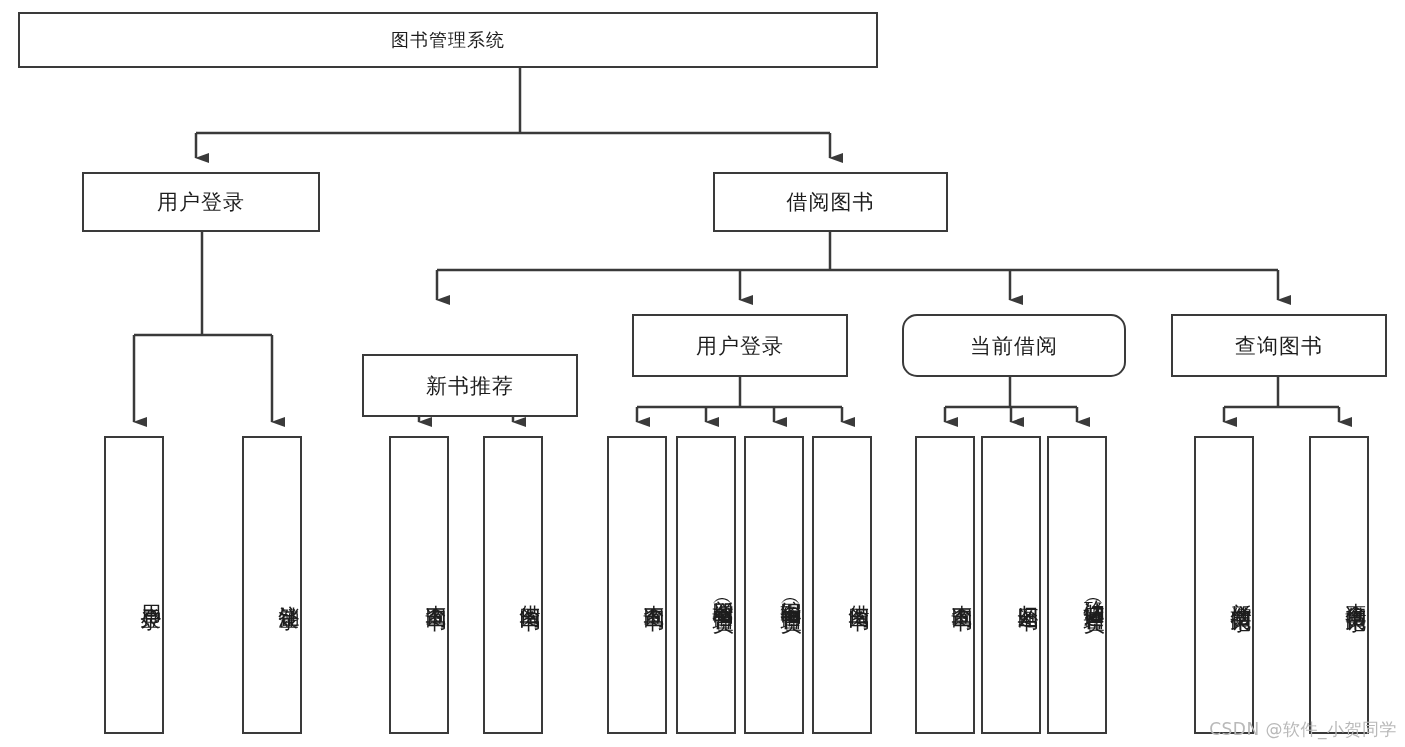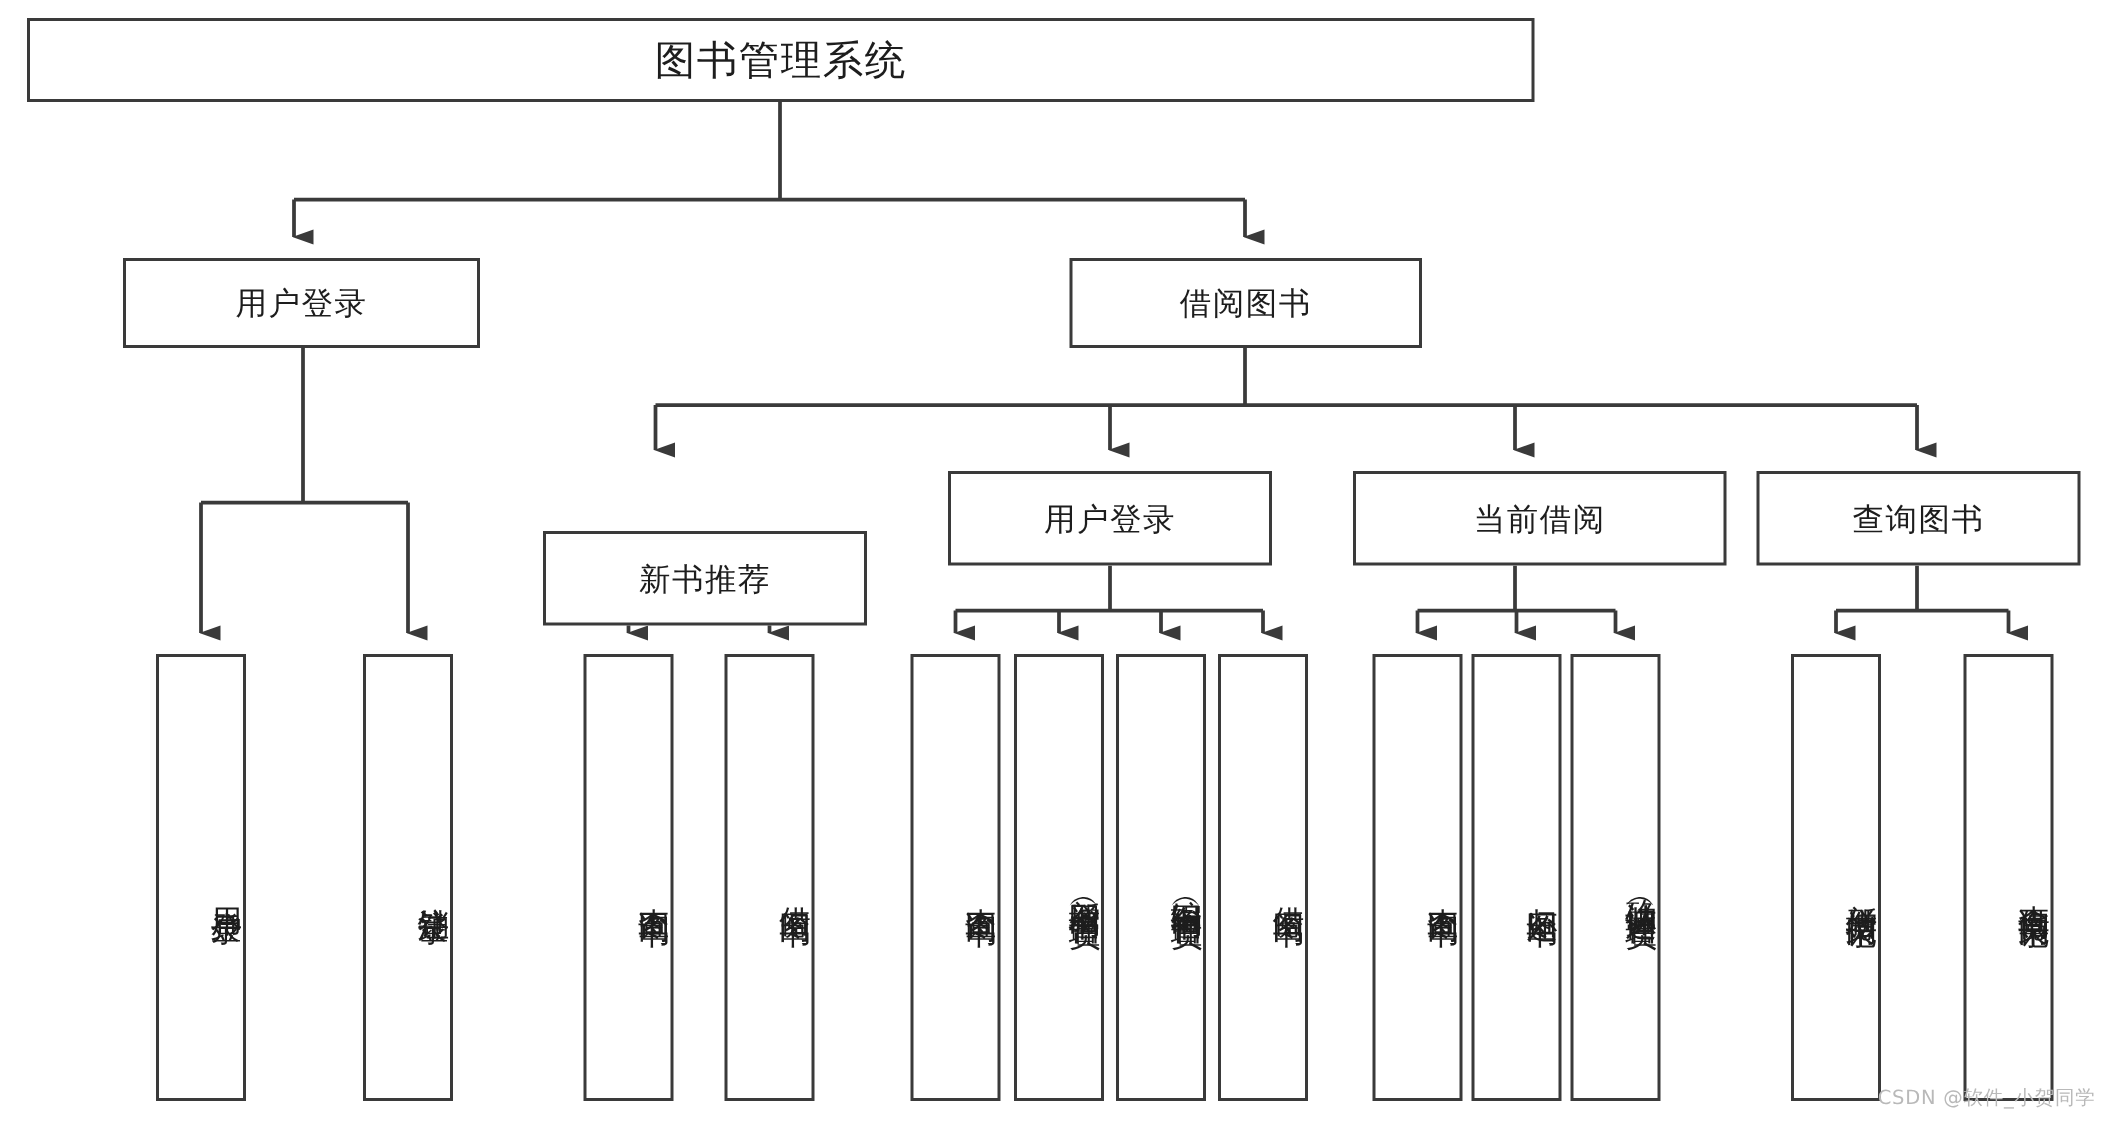--- a/index.html
+++ b/index.html
@@ -50,29 +50,29 @@
     line-height: 1.05;
   }
   .node.vert .vlabel {
     writing-mode: vertical-rl;
     text-orientation: upright;
     white-space: nowrap;
   }
   #root-node {
     left: 18px;
     top: 12px;
-    width: 1005px;
+    width: 860px;
     height: 56px;
-    font-size: 27px;
+    font-size: 18px;
   }
   .watermark {
     position: absolute;
     right: 8px;
     bottom: 6px;
-    font-size: 13px;
+    font-size: 17px;
     color: #b9b9b9;
     letter-spacing: 0.5px;
     white-space: nowrap;
   }
 </style>
 </head>
 <body>
 
 <div id="canvas">
 
@@ -127,21 +127,21 @@
     </g>
   </svg>
 
   <div class="node horiz" id="root-node">图书管理系统</div>
 
   <div class="node horiz" style="left:82px; top:172px; width:238px; height:60px;">用户登录</div>
   <div class="node horiz" style="left:713px; top:172px; width:235px; height:60px;">借阅图书</div>
 
   <div class="node horiz" style="left:362px; top:314px; width:216px; height:63px;margin-top:40px;">新书推荐</div>
   <div class="node horiz" style="left:632px; top:314px; width:216px; height:63px;">用户登录</div>
-  <div class="node horiz" style="left:902px; top:314px; width:249px; height:63px;">当前借阅</div>
+  <div class="node horiz" style="left:902px; top:314px; width:224px; height:63px;border-radius:15px;">当前借阅</div>
   <div class="node horiz" style="left:1171px; top:314px; width:216px; height:63px;">查询图书</div>
 
   <div class="node vert" style="left:104px; top:436px; width:60px; height:298px;">
     <span class="vlabel">用户登录</span>
   </div>
   <div class="node vert" style="left:242px; top:436px; width:60px; height:298px;">
     <span class="vlabel">注销登录</span>
   </div>
 
   <div class="node vert" style="left:389px; top:436px; width:60px; height:298px;">

